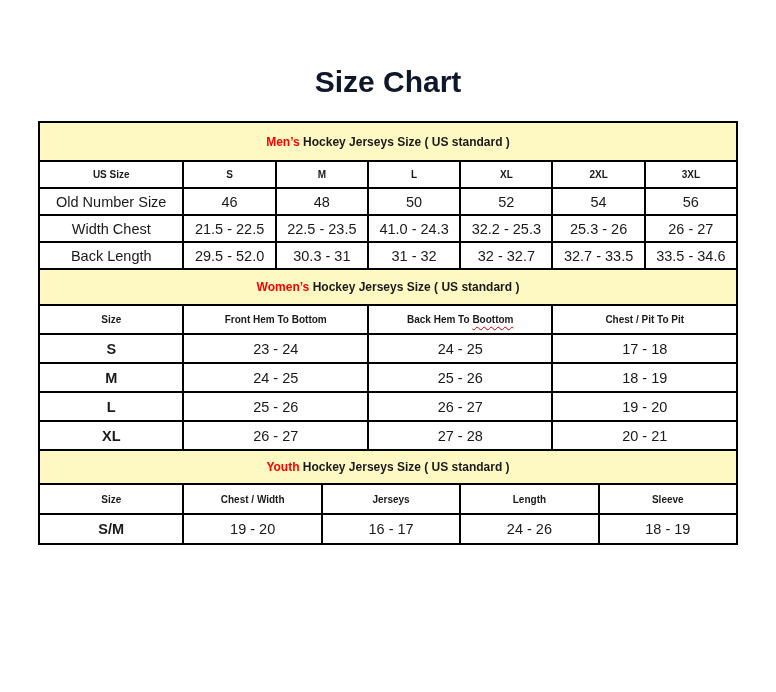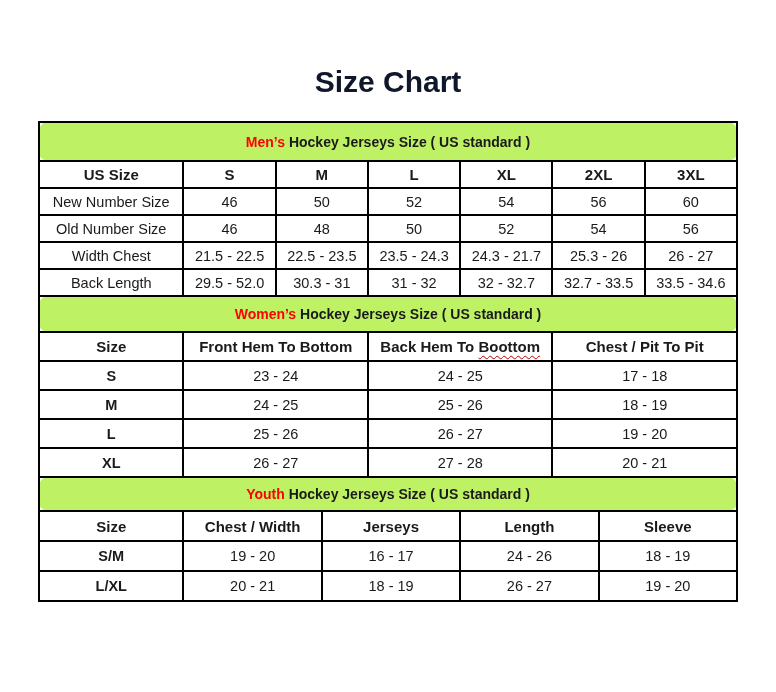--- a/index.html
+++ b/index.html
@@ -37,32 +37,31 @@
   }
   .sec th, .sec td {
     border: 2px solid #000000;
     text-align: center;
     vertical-align: middle;
     padding: 0 2px;
     overflow: hidden;
     white-space: nowrap;
   }
   .banner-cell {
-    background: #bef264;
-    font-size: 14px;
+    background: #fef9c3;
+    font-size: 12px;
     font-weight: bold;
     color: #1a1a1a;
-    border-radius: 9px;
   }
   .banner-hl {
     color: #ff0000;
   }
   .sec thead th.colhead {
     font-weight: bold;
-    font-size: 15px;
+    font-size: 10px;
     background: #ffffff;
   }
   .sec td {
     font-size: 14.5px;
     font-weight: normal;
     background: #ffffff;
   }
   .mens tr        { height: 27px; }
   .womens tr      { height: 29px; }
   .youth tr       { height: 30px; }
@@ -103,43 +102,34 @@
         <th class="colhead">S</th>
         <th class="colhead">M</th>
         <th class="colhead">L</th>
         <th class="colhead">XL</th>
         <th class="colhead">2XL</th>
         <th class="colhead">3XL</th>
       </tr>
     </thead>
     <tbody>
         <tr>
-          <td>New Number Size</td>
-          <td>46</td>
-          <td>50</td>
-          <td>52</td>
-          <td>54</td>
-          <td>56</td>
-          <td>60</td>
-        </tr>
-        <tr>
           <td>Old Number Size</td>
           <td>46</td>
           <td>48</td>
           <td>50</td>
           <td>52</td>
           <td>54</td>
           <td>56</td>
         </tr>
         <tr>
           <td>Width Chest</td>
           <td>21.5 - 22.5</td>
           <td>22.5 - 23.5</td>
-          <td>23.5 - 24.3</td>
-          <td>24.3 - 21.7</td>
+          <td>41.0 - 24.3</td>
+          <td>32.2 - 25.3</td>
           <td>25.3 - 26</td>
           <td>26 - 27</td>
         </tr>
         <tr>
           <td>Back Length</td>
           <td>29.5 - 52.0</td>
           <td>30.3 - 31</td>
           <td>31 - 32</td>
           <td>32 - 32.7</td>
           <td>32.7 - 33.5</td>
@@ -210,23 +200,16 @@
       </tr>
     </thead>
     <tbody>
         <tr>
           <td>S/M</td>
           <td>19 - 20</td>
           <td>16 - 17</td>
           <td>24 - 26</td>
           <td>18 - 19</td>
         </tr>
-        <tr>
-          <td>L/XL</td>
-          <td>20 - 21</td>
-          <td>18 - 19</td>
-          <td>26 - 27</td>
-          <td>19 - 20</td>
-        </tr>
       </tbody>
   </table>
 
 </div>
 
 </body></html>

